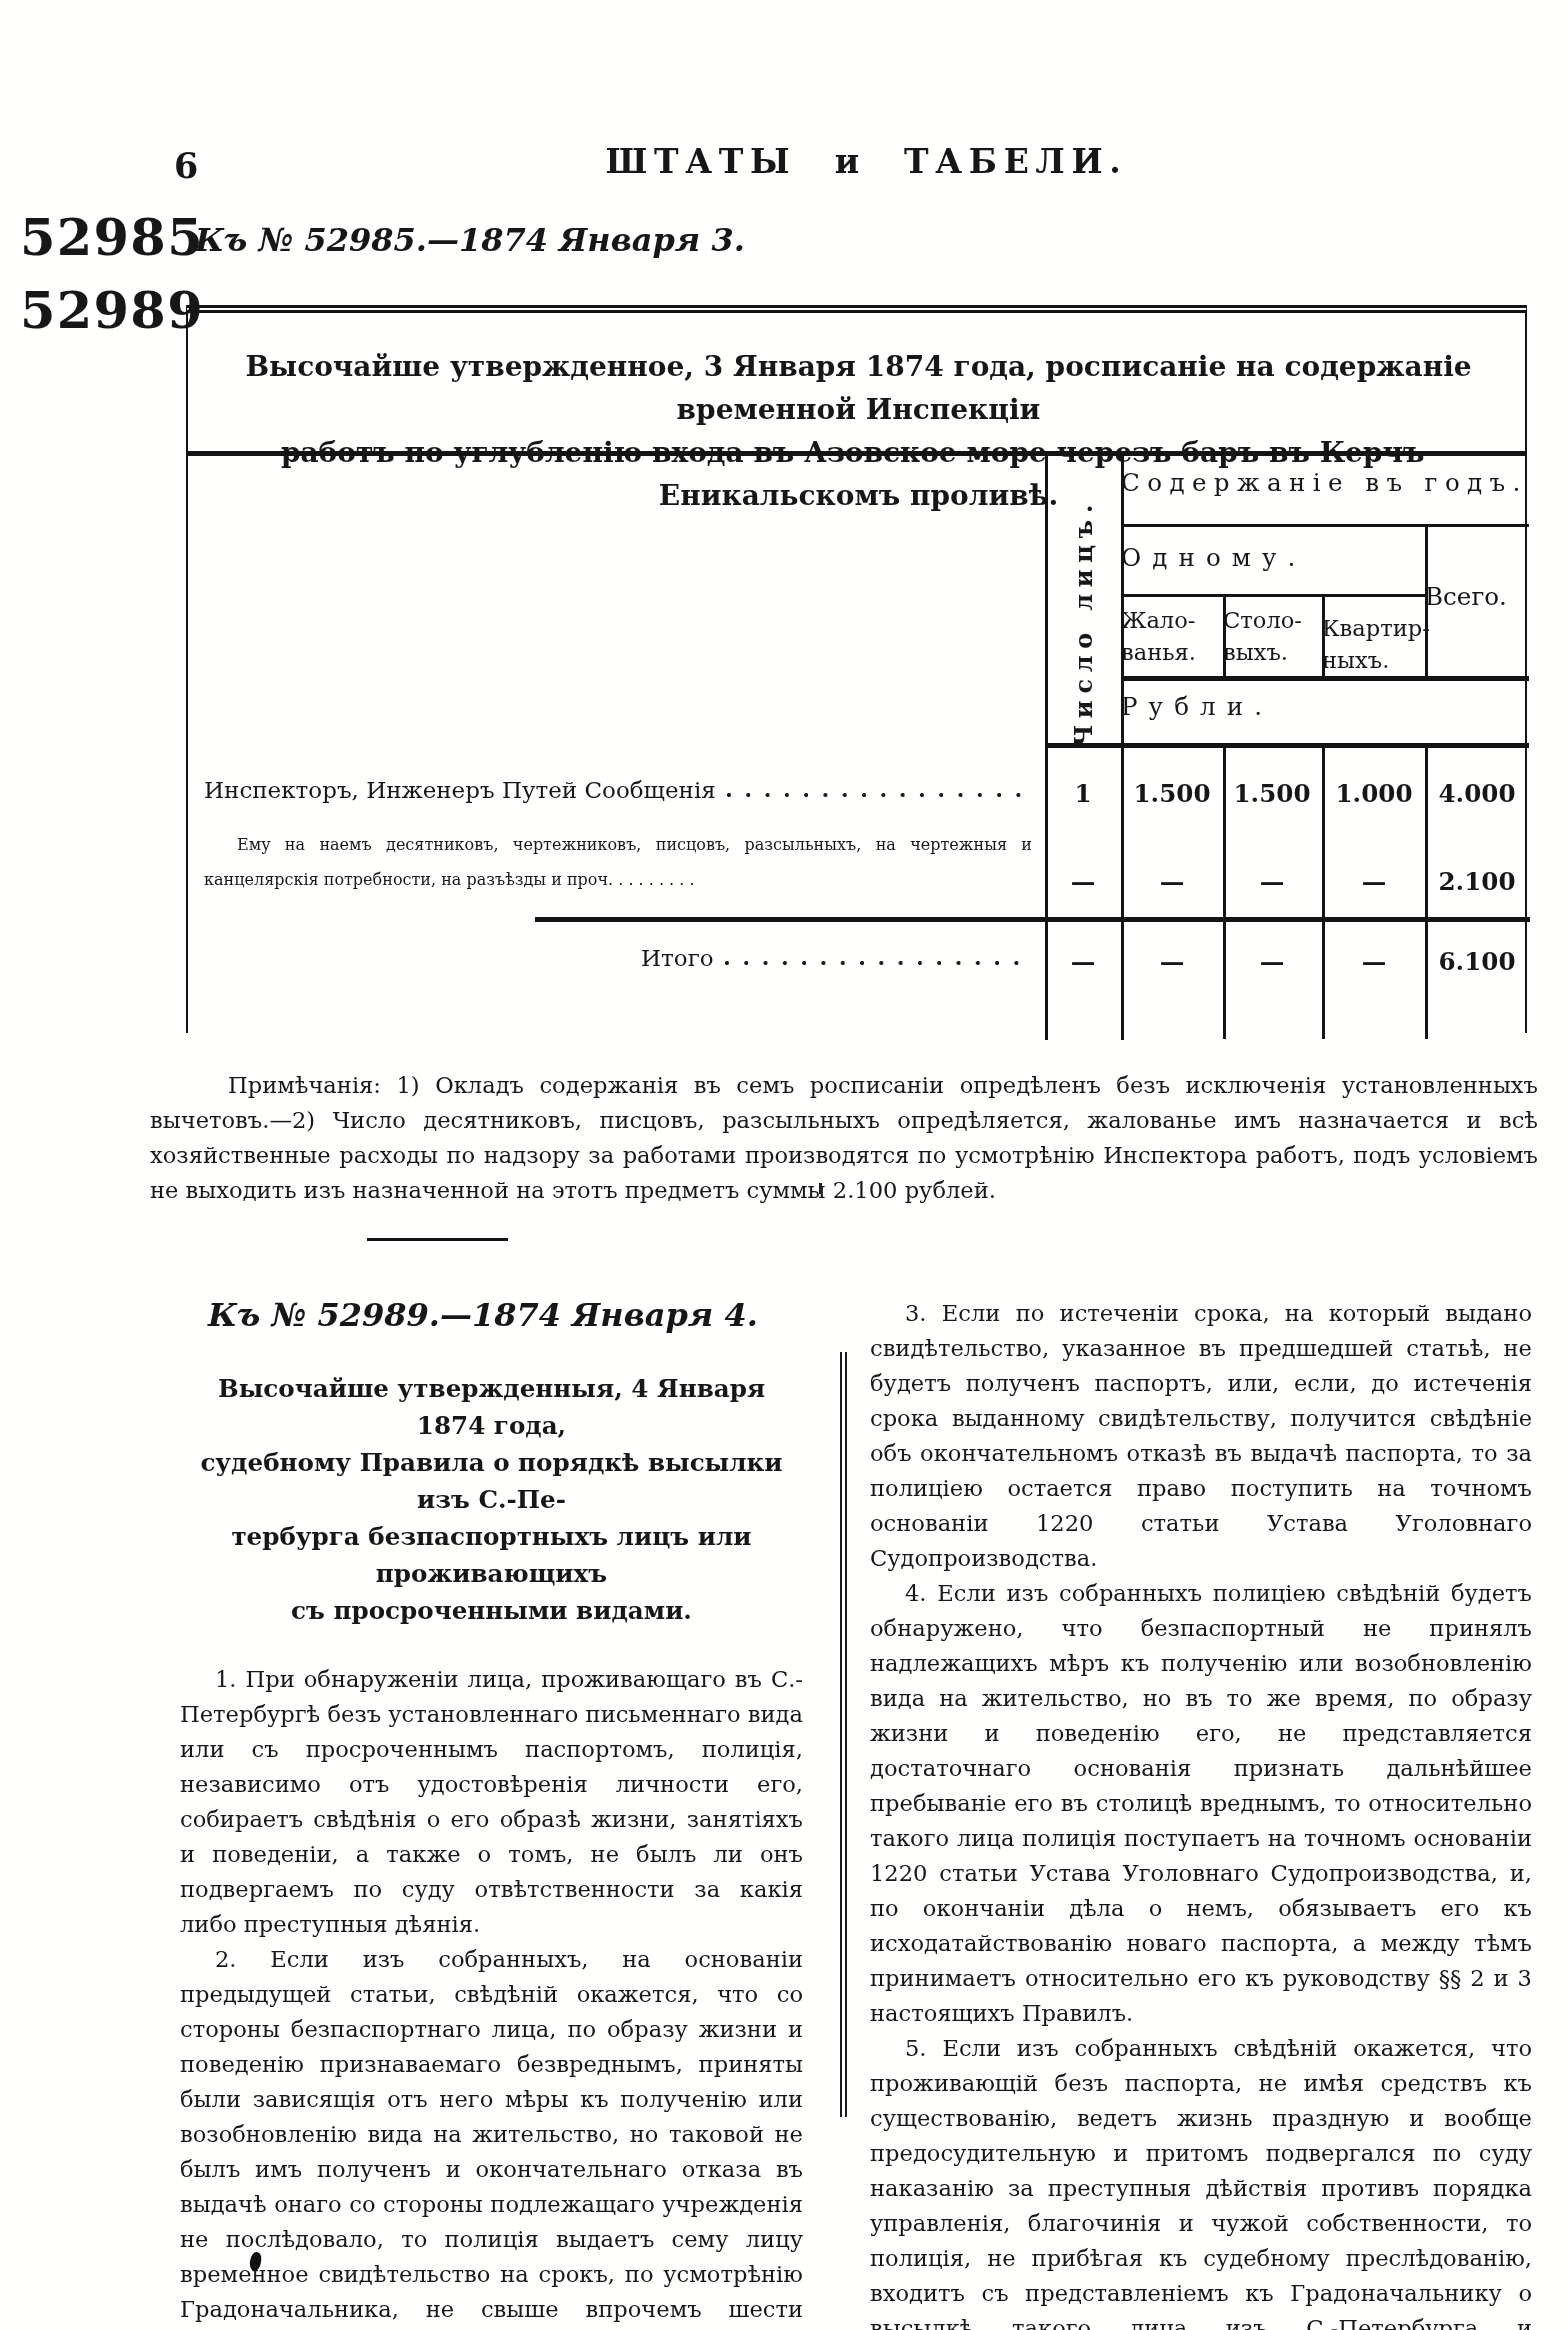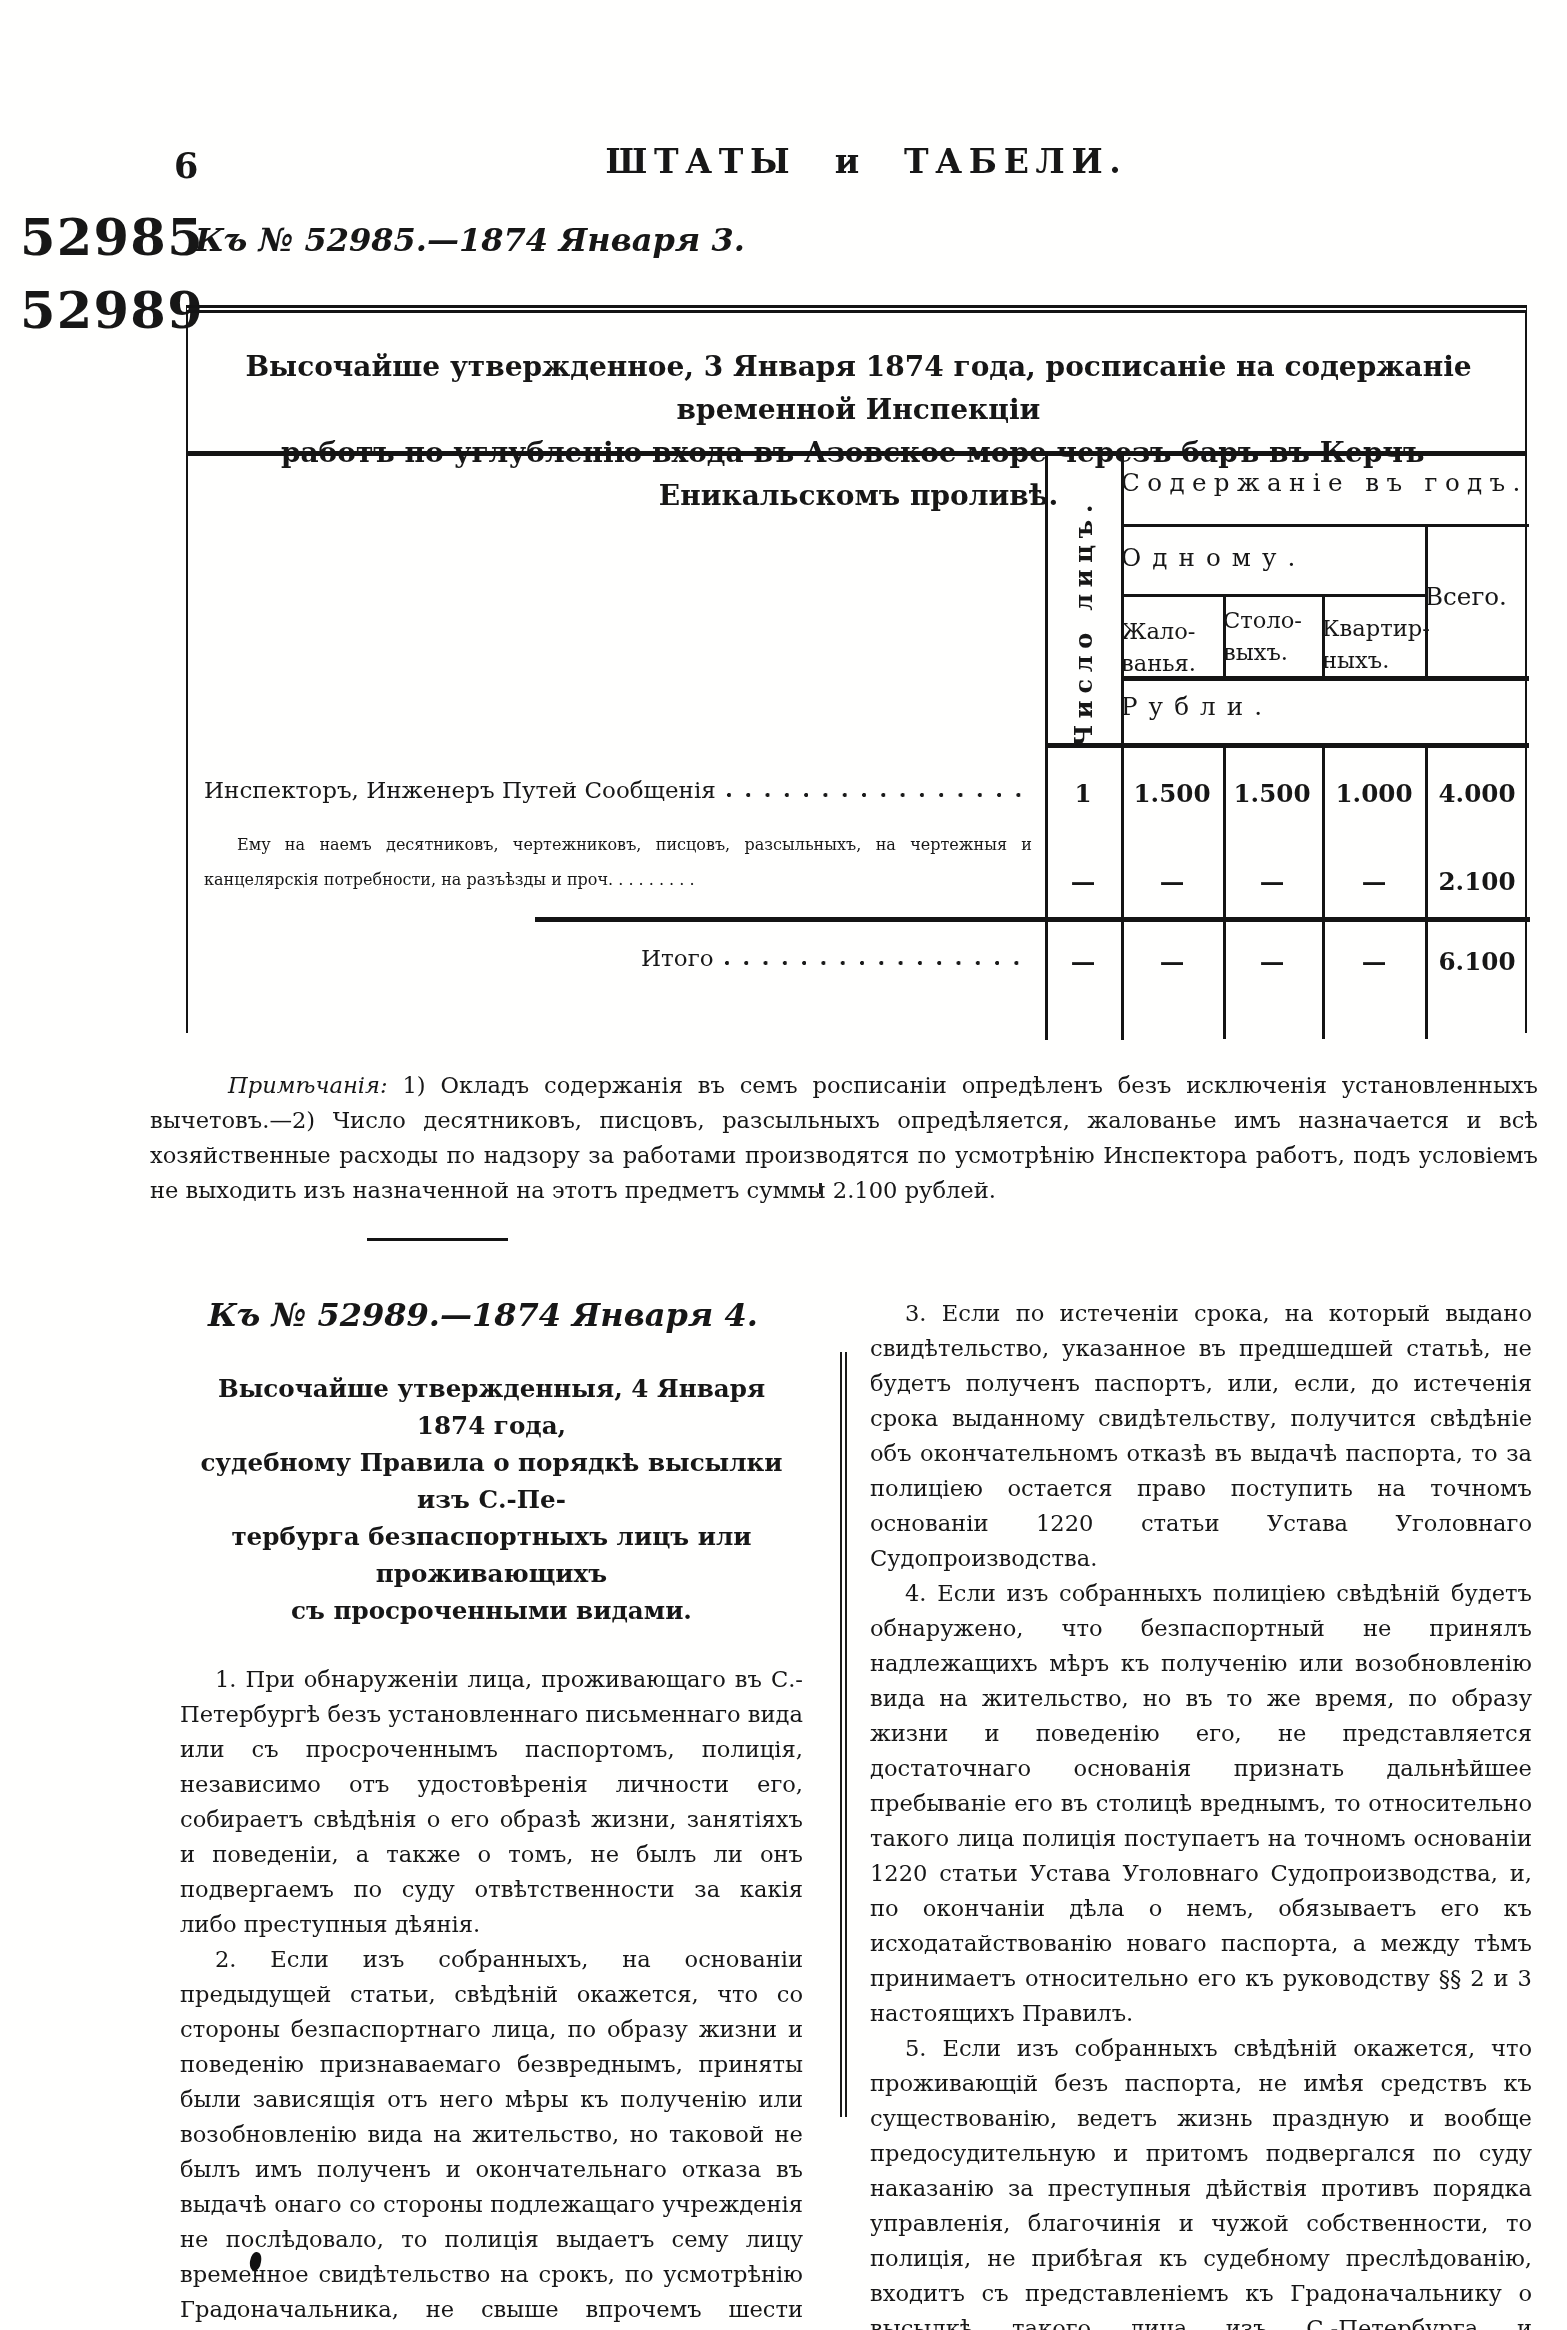--- a/index.html
+++ b/index.html
@@ -30,21 +30,21 @@
   .subhead{font-size:22.6px;line-height:32px;white-space:pre-line;}
   .val{text-align:center;font-size:24.6px;font-weight:bold;}
   .rowlabel{display:flex;align-items:flex-end;font-size:23px;}
   .leader{flex:1 1 auto;height:6px;align-self:flex-end;margin:0 4px 5.3px 10.6px;
           background-image:radial-gradient(circle at 3px 3px,#1a1a1a 1.8px,rgba(0,0,0,0) 2.3px);
           background-size:19.3px 6px;background-repeat:repeat-x;}
   .r2label{font-size:16px;line-height:35px;text-align:justify;text-indent:33px;}
   
   .footnote{left:150px;top:1068px;width:1388px;font-size:22.6px;line-height:35px;
             text-align:justify;text-indent:78px;}
-  .footnote .lbl{font-style:italic;}
+  .footnote .lbl{}
   
   .shortrule{left:367px;top:1238px;width:141px;height:3.3px;background:#141414;}
   
   .colL{left:180px;top:1296px;width:623px;}
   .colR{left:870px;top:1296px;width:662px;}
   .ref2{padding-left:28px;margin-bottom:36px;}
   .s2head{text-align:center;font-weight:bold;font-size:24.6px;line-height:37px;margin-bottom:33px;}
   .para{font-size:22.6px;line-height:35px;text-align:justify;text-indent:35px;margin:0;}
   .coldiv{left:840px;top:1352px;height:765px;width:6.7px;box-sizing:border-box;
           border-left:2px solid #1a1a1a;border-right:2px solid #1a1a1a;}
@@ -85,21 +85,21 @@
     <div class="in vline" style="left:1134px;top:430px;height:296px;"></div>
     <div class="in vline" style="left:1237px;top:211px;height:152px;"></div>
     <div class="in vline" style="left:1237px;top:430px;height:296px;"></div>
 
     <div class="in vtextbox">
       <span class="vtext">Число лицъ.</span>
     </div>
     <div class="in hcell sp1" style="left:933px;width:408px;top:155px;font-size:24.6px;">Содержаніе въ годъ.</div>
     <div class="in hcell sp2" style="left:933px;width:350px;top:230px;font-size:24.6px;">Одному.</div>
     <div class="in hcell" style="left:1237px;width:104px;top:269px;font-size:24.6px;">Всего.</div>
-    <div class="in hcell subhead" style="left:933px;width:102px;top:302px;">Жало-
+    <div class="in hcell subhead" style="left:933px;width:102px;top:291px;">Жало-
 ванья.</div>
     <div class="in hcell subhead" style="left:1035px;width:98px;top:291px;">Столо-
 выхъ.</div>
     <div class="in hcell subhead" style="left:1134px;width:104px;top:291px;margin-top:8px;">Квартир-
 ныхъ.</div>
     <div class="in hcell sp2" style="left:933px;width:408px;top:379px;font-size:24.6px;">Рубли.</div>
 
     <div class="in rowlabel" style="left:16px;width:828px;top:464px;">
       <span>Инспекторъ, Инженеръ Путей Сообщенія</span>
       <span class="leader"></span>

